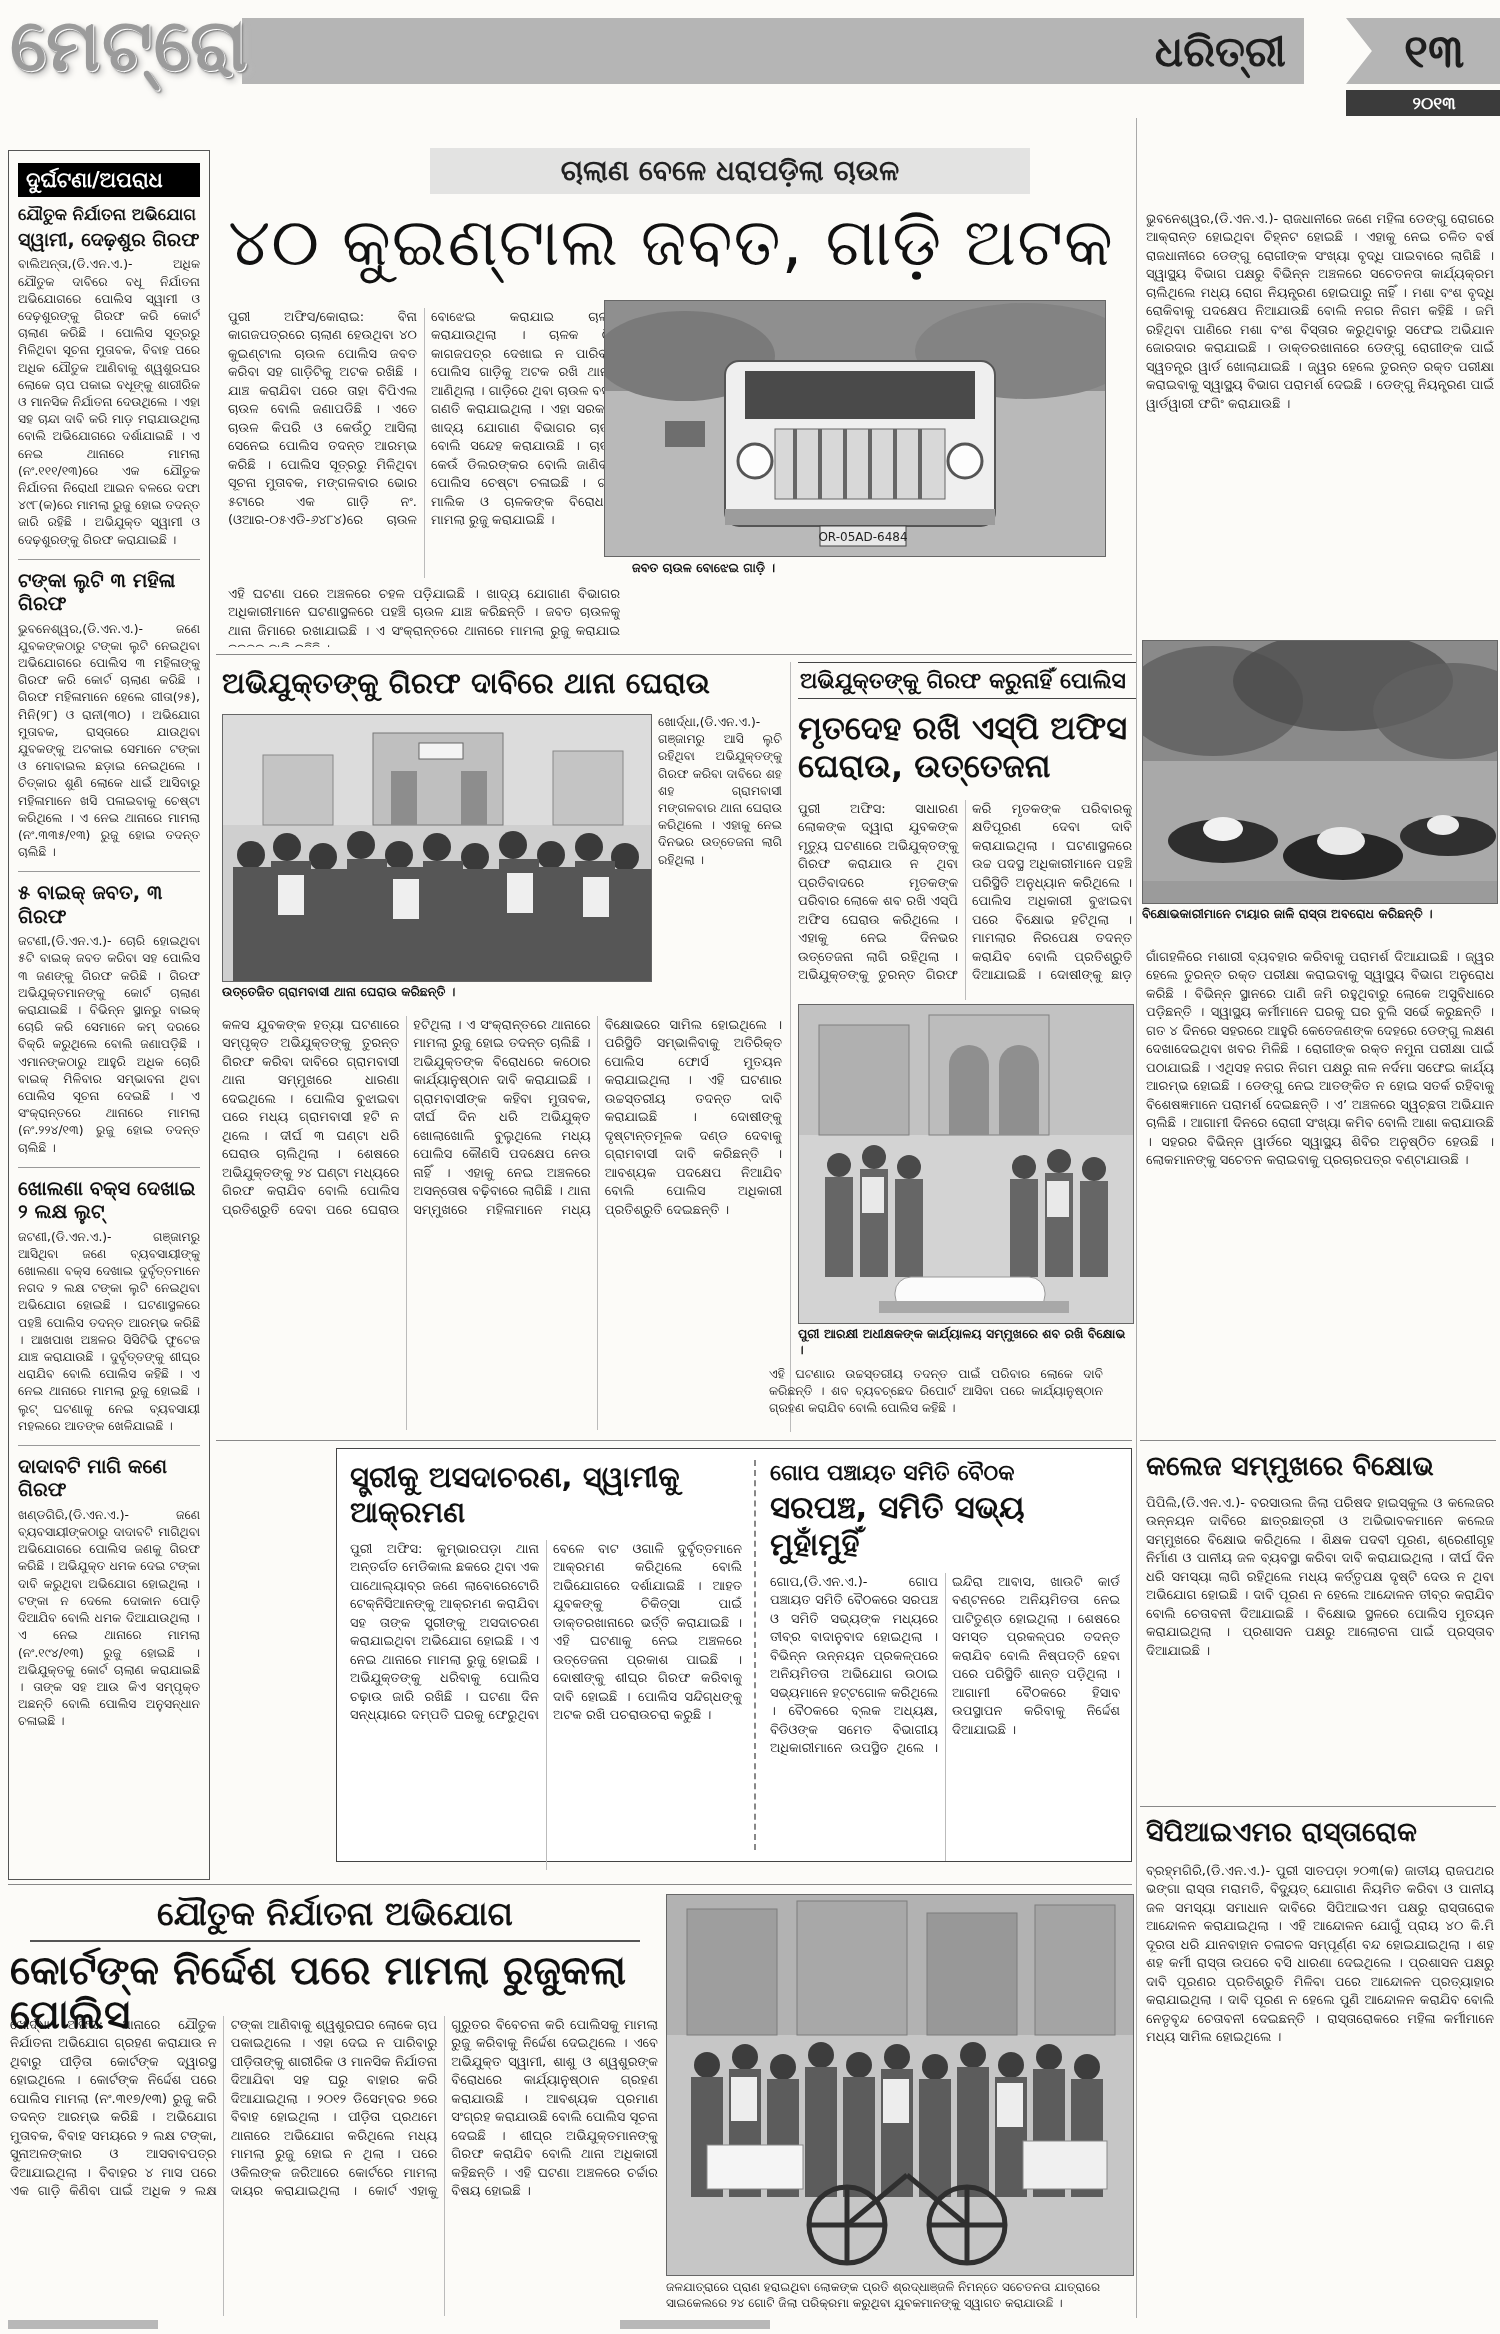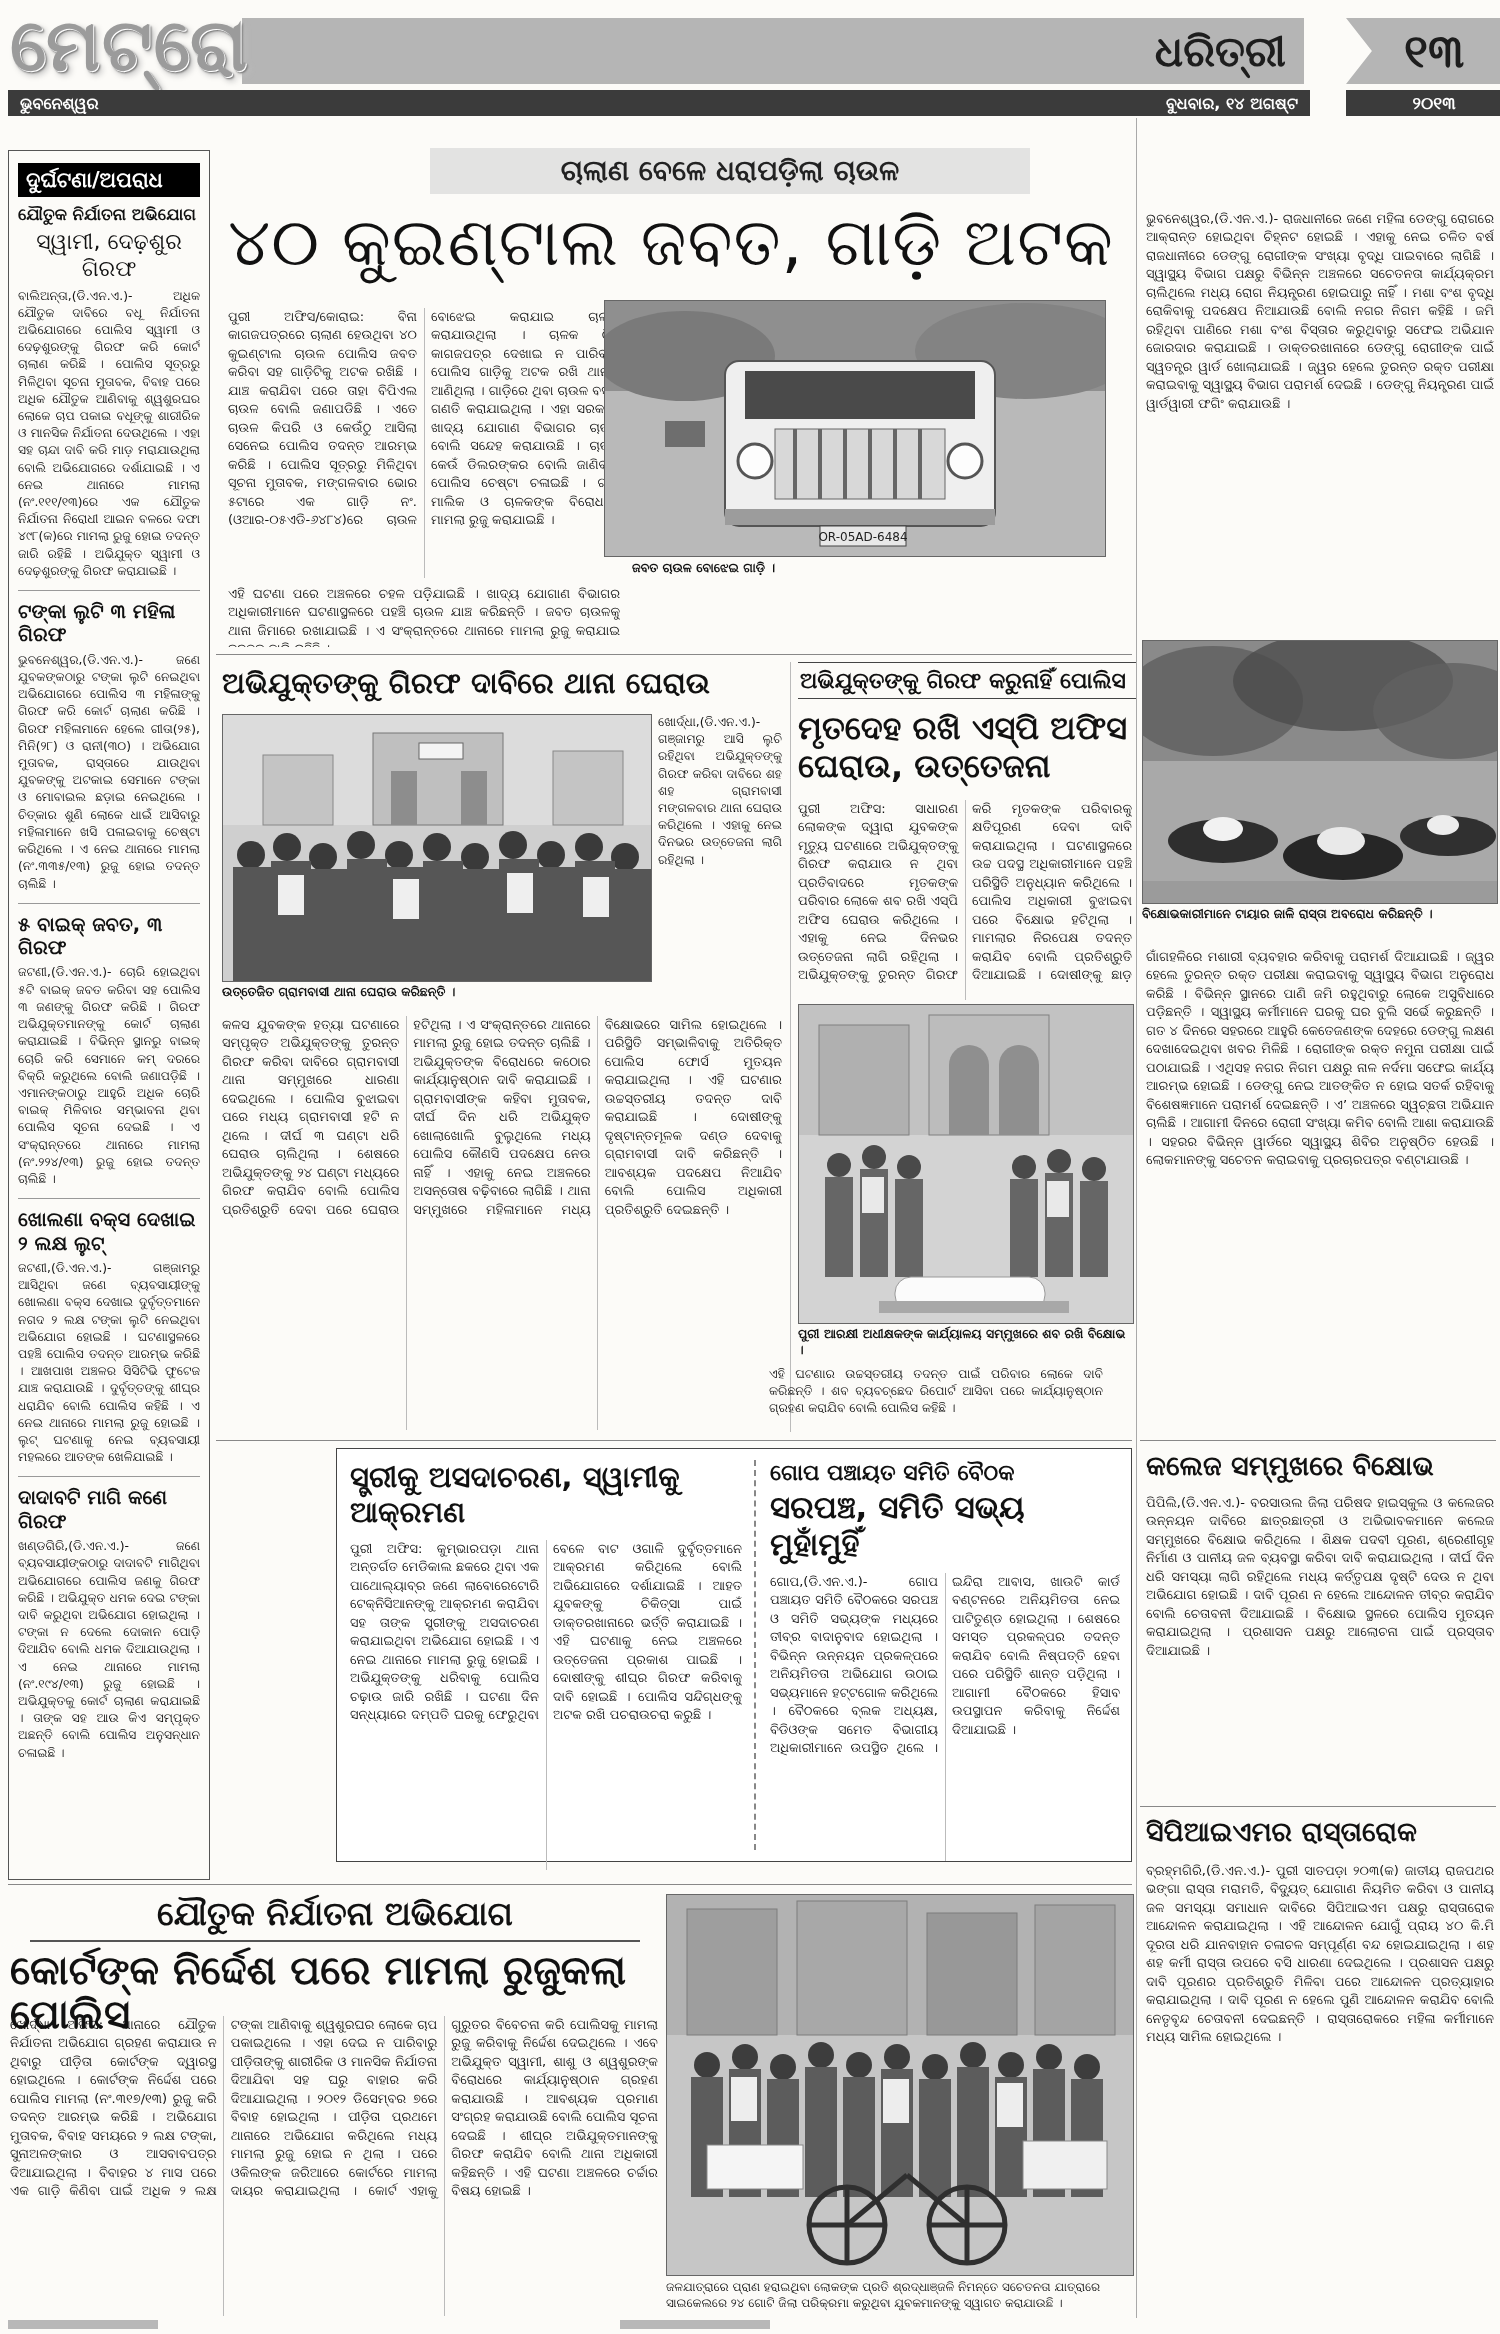--- a/index.html
+++ b/index.html
@@ -24,45 +24,41 @@
               font-size:46px;font-weight:bold;color:#1d1d1d;
               clip-path:polygon(0 0,100% 0,100% 100%,0 100%,16% 50%);padding-left:14px;}
   .datebar{background:#3b3b3b;color:#fff;display:flex;align-items:center;justify-content:space-between;
            font-size:16px;font-weight:bold;padding:0 12px;}
   .yearbox{background:#3b3b3b;color:#fff;display:flex;align-items:center;justify-content:center;
            font-size:17px;font-weight:bold;}
   
   .leftcol{border:1.5px solid #555;padding:12px 9px;box-sizing:border-box;}
   .sechead{background:#000;color:#fff;font-size:21px;font-weight:bold;padding:5px 8px;margin-bottom:8px;}
   .lk{font-size:16.5px;font-weight:bold;line-height:1.25;}
-  .lh{font-size:22px;font-weight:normal;line-height:1.25;margin:2px 0 5px 0;text-align:center;}
+  .lh{font-size:19px;font-weight:bold;line-height:1.25;margin:2px 0 5px 0;}
   .lh2{font-size:19.5px;font-weight:bold;line-height:1.2;margin:10px 0 5px 0;border-top:1px solid #999;padding-top:9px;}
   
   .kickerband{background:#e3e3e2;display:flex;align-items:center;justify-content:center;
               font-size:28px;font-weight:bold;color:#222;}
   .mainhead{font-size:66px;font-weight:normal;line-height:1.05;letter-spacing:1px;}
   .subhead{font-weight:bold;}
   .boxed{border:1.5px solid #444;box-sizing:border-box;background:#fff;}
   .dashL{border-left:2px dashed #888;}
 </style>
 </head>
 <body>
 
 <div class="page">
 
   <div class="abs brandband" style="left:242px;top:18px;width:1044px;height:66px;">
     <span>ଧରିତ୍ରୀ</span>
   </div>
   <div class="abs logo" style="left:10px;top:2px;">ମେଟ୍ରୋ</div>
   <div class="abs pagenumbox" style="left:1346px;top:18px;width:148px;height:66px;">
     <span>୧୩</span>
-  </div>
-  <div class="abs datebar" style="left:8px;top:90px;width:1278px;height:26px;">
-    <span>ଭୁବନେଶ୍ୱର</span>
-    <span>ବୁଧବାର, ୧୪ ଅଗଷ୍ଟ</span>
   </div>
   <div class="abs yearbox" style="left:1346px;top:90px;width:176px;height:26px;">
     <span>୨୦୧୩</span>
   </div>
 
   <div class="abs leftcol" style="left:8px;top:150px;width:202px;height:1730px;">
     <div class="sechead">ଦୁର୍ଘଟଣା/ଅପରାଧ</div>
 
     <div>
       <div class="lk">ଯୌତୁକ ନିର୍ଯାତନା ଅଭିଯୋଗ</div>

